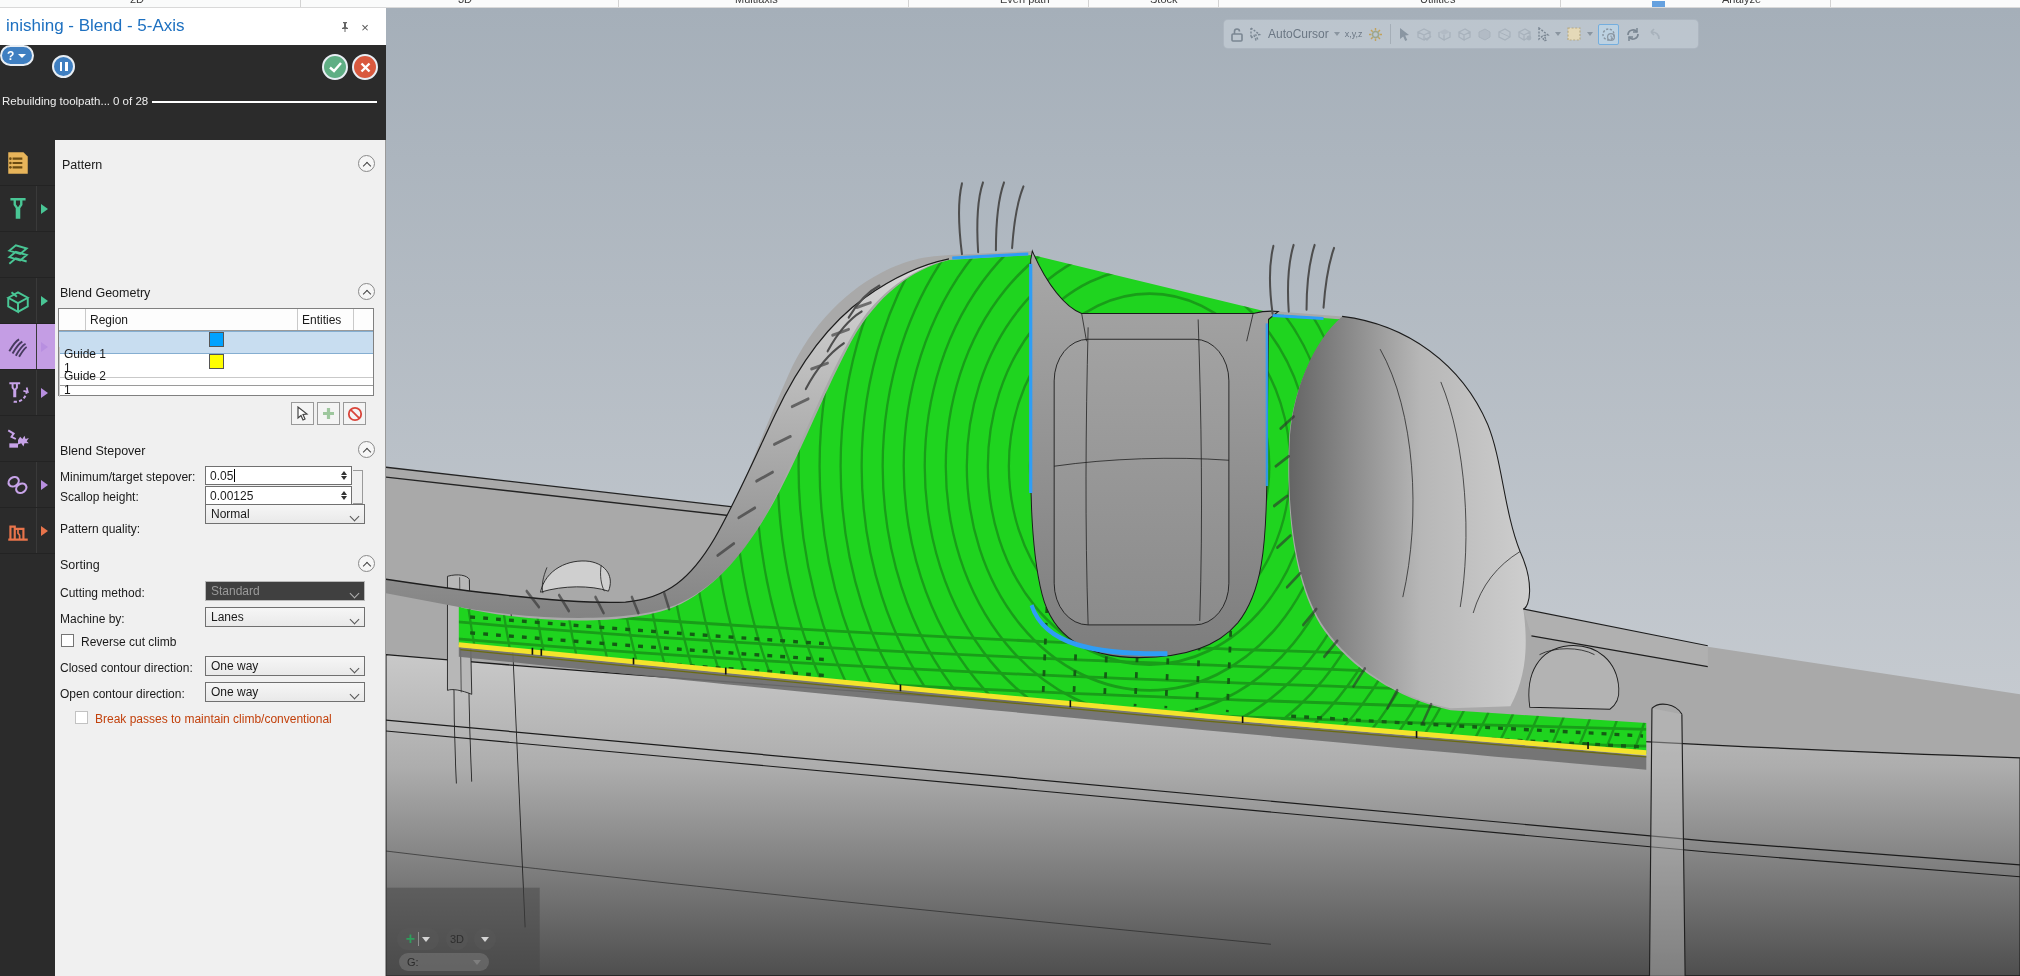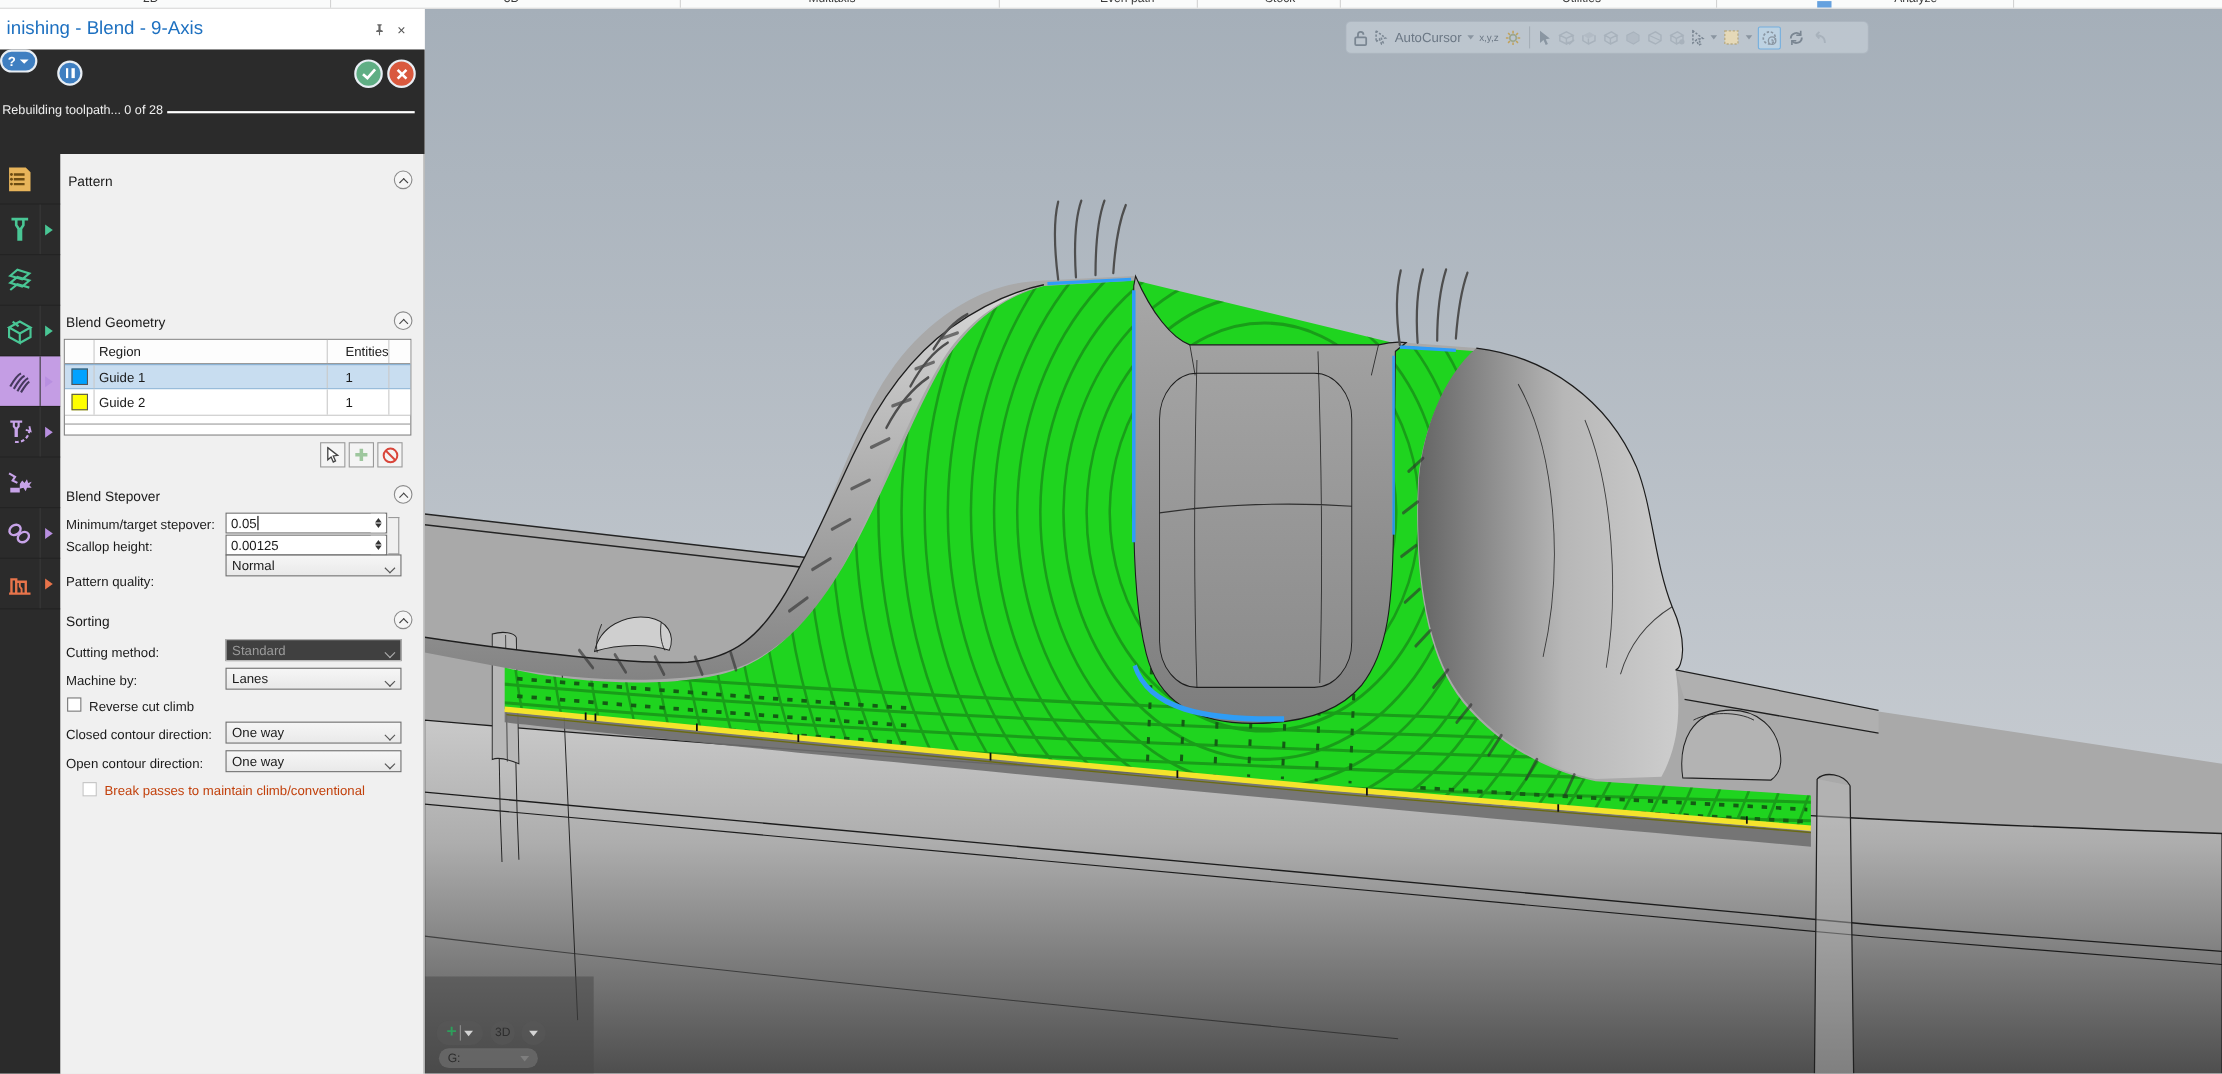--- a/index.html
+++ b/index.html
@@ -51,25 +51,25 @@
   .collapse-btn::after { content:""; position:absolute; left:5px; top:7px; width:5px; height:5px;
                          border-left:1.6px solid #444; border-top:1.6px solid #444; transform:rotate(45deg); }
   .drop-chevron::after { content:""; position:absolute; right:6px; top:8px; width:6px; height:6px;
                          border-right:1.6px solid #555; border-bottom:1.6px solid #555; transform:rotate(45deg); }
   #pattern-card { position:absolute; left:4px; top:42px; width:316px; height:86px; background:#ececec; border:1px solid #b3b3b3; }
   #pattern-card .card-title { position:absolute; left:92px; top:10px; font-weight:bold; font-size:12.5px; }
   #pattern-card .card-desc  { position:absolute; left:92px; top:27px; width:196px; font-size:11.8px; line-height:15px; color:#222; }
 
   #bg-table { position:absolute; left:3px; top:168px; width:316px; height:88px; background:#fff; border:1px solid #808080; }
   .bg-header { display:flex; height:22px; border-bottom:1px solid #9a9a9a; background:#fdfdfd; align-items:center; }
-  .bg-row { display:flex; height:23px; align-items:center; background:#fff; }
+  .bg-row { display:flex; height:23px; align-items:center; background:#fff;flex-direction:column; }
   .bg-row.selected { background:#c8ddf0; border-top:1px solid #85aed1; border-bottom:1px solid #85aed1; }
   .cell-sw { width:26px; display:flex; justify-content:center; }
   .cell-region { width:212px; padding-left:4px; border-left:1px solid #c9c9c9; align-self:stretch; display:flex; align-items:center;}
-  .cell-ent { width:56px; padding-left:16px; border-left:1px solid #c9c9c9; align-self:stretch; display:flex; align-items:center;}
+  .cell-ent { width:56px; padding-left:4px; border-left:1px solid #c9c9c9; align-self:stretch; display:flex; align-items:center;}
   .cell-x { flex:1; border-left:1px solid #c9c9c9; align-self:stretch;}
   .swatch { width:15px; height:15px; border:1px solid #555; }
   .sw-blue { background:#00a2ff; } .sw-yellow { background:#ffff00; }
   .bg-emptyrow { height:9px; border-top:1px solid #c9c9c9; border-bottom:1px solid #9a9a9a; }
   .tool-btn { position:absolute; width:23px; height:23px; top:262px; background:#f4f4f4; border:1px solid #999;
               display:flex; align-items:center; justify-content:center; }
 
   .fld-label { position:absolute; font-size:12px; color:#1a1a1a; }
   .fld-label.dis, .chk-label.dis { color:#c2410c; }
   .spin-input { position:absolute; width:147px; height:19px; background:#fff; border:1px solid #707070; display:flex; align-items:center; }
@@ -128,21 +128,21 @@
   <span class="ribbon-sep" style="left:618px"></span>
   <span class="ribbon-sep" style="left:908px"></span>
   <span class="ribbon-sep" style="left:1088px"></span>
   <span class="ribbon-sep" style="left:1218px"></span>
   <span class="ribbon-sep" style="left:1560px"></span>
   <span class="ribbon-sep" style="left:1830px"></span>
   <span class="ribbon-hl"></span>
 </div>
 
 <div id="panel-title-bar">
-  <div id="panel-title">inishing - Blend - 9-Axis</div>
+  <div id="panel-title">inishing - Blend - 5-Axis</div>
   <div class="titlebar-btn" style="left:338px">
     <svg width="12" height="12" viewBox="0 0 12 12">
         <path d="M4 1h4v1l-1 .5V6l2 1v1H3V7l2-1V2.5L4 2z" fill="#666"></path>
         <path d="M6 8v3" stroke="#666" stroke-width="1"></path>
       </svg>
   </div>
   <div class="titlebar-btn" style="left:358px">×</div>
 </div>
 
 <div id="panel-dark">

